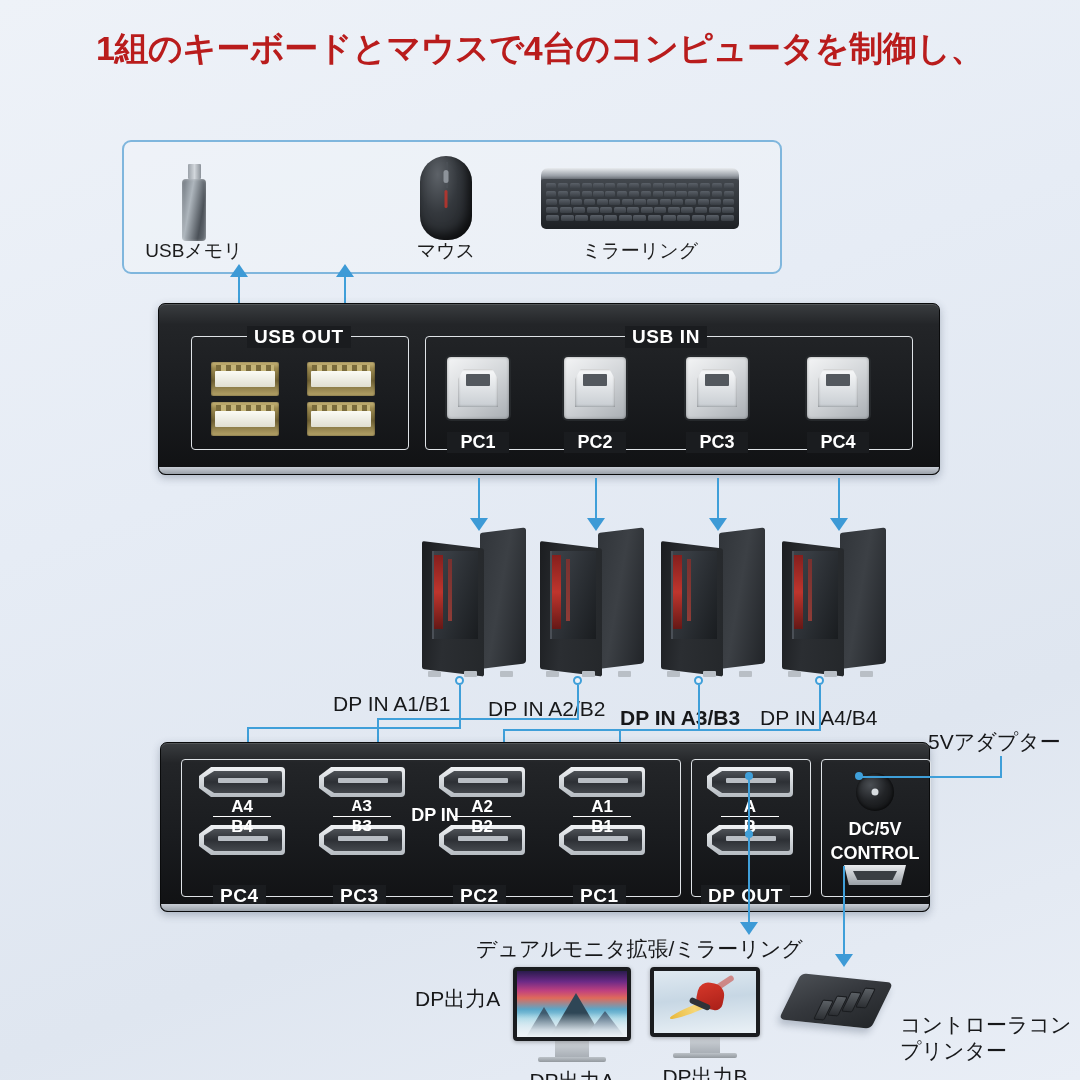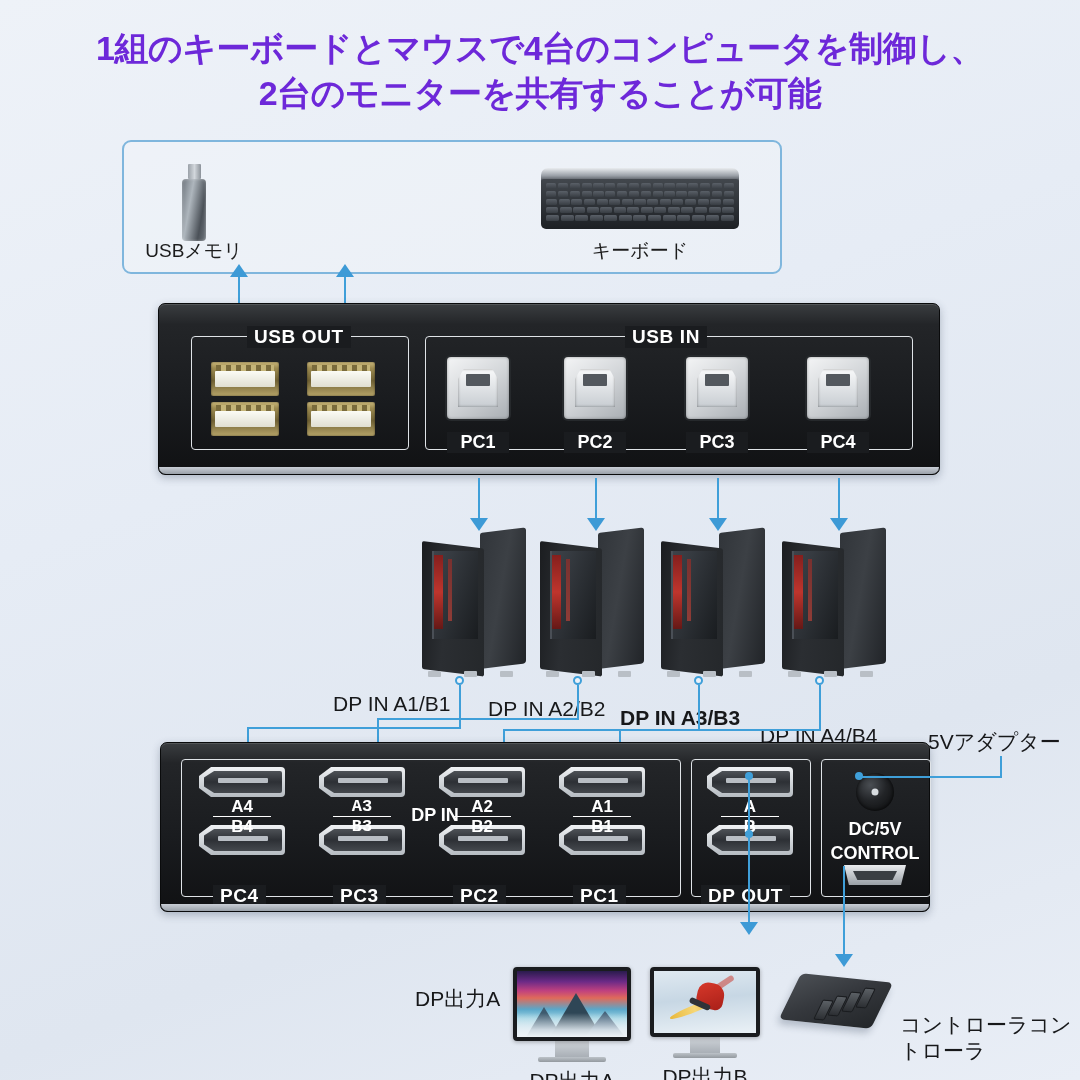--- a/index.html
+++ b/index.html
@@ -7,21 +7,21 @@
     width:1080px;height:1080px;overflow:hidden;
     font-family:"Liberation Sans","DejaVu Sans",sans-serif;
     background:linear-gradient(160deg,#eef2f8 0%,#e6ecf5 38%,#dfe6f0 72%,#e9eef6 100%);
   }
   #stage{position:relative;width:1080px;height:1080px;}
   .abs{position:absolute;}
 
   
   #title{
     position:absolute;left:0;top:26px;width:1080px;text-align:center;
-    color:#6d28d9;font-weight:bold;font-size:34px;line-height:1.32;
+    color:#b91c1c;font-weight:bold;font-size:34px;line-height:1.32;
     letter-spacing:-0.5px;
   }
   #title div{white-space:nowrap;}
 
   
   #periph-box{
     left:122px;top:140px;width:656px;height:130px;
     border:2px solid #7fb6dd;border-radius:9px;background:rgba(255,255,255,0.18);
   }
   .per-item{position:absolute;text-align:right;}
@@ -214,34 +214,41 @@
     transform:skew(-26deg,6deg);}
   .ctrl-cap{position:absolute;font-size:21px;color:#17181a;line-height:1.25;font-weight:500;}
 </style>
 </head>
 <body>
 
 <div id="stage">
 
   <div id="title">
     <div>1組のキーボードとマウスで4台のコンピュータを制御し、</div>
-    <div>2台のモニターを共有することが可能</div>
   </div>
 
   <div class="abs" id="periph-box">
 
     <div class="per-item" style="left:14px;top:8px;width:112px;height:118px;">
       <div class="usbstick" style="top:14px;">
         <div class="usb-tip"></div>
         <div class="usb-body"></div>
       </div>
       <span class="per-label">USBメモリ</span>
     </div>
 
 
+    <div class="per-item" style="left:260px;top:8px;width:124px;height:118px;">
+      <div class="mouse" style="top:6px;">
+        <div class="split"></div>
+          <div class="wheel"></div>
+          <div class="led"></div>
+      </div>
+      <span class="per-label">マウス</span>
+    </div>
 
     <div class="per-item" style="left:390px;top:8px;width:252px;height:118px;">
       <div class="keyboard" style="top:18px;">
         <div class="kb-bar"></div>
         <div class="kb-base">
           <div class="kb-row">
               <span></span>
               <span></span>
               <span></span>
               <span></span>
@@ -319,21 +326,21 @@
               <span></span>
               <span></span>
               <span></span>
               <span></span>
               <span></span>
               <span></span>
               <span></span>
             </div>
         </div>
       </div>
-      <span class="per-label">キーボード</span>
+      <span class="per-label">ミラーリング</span>
     </div>
   </div>
 
   <div class="vline" style="left:238px;top:276px;height:92px;"></div>
   <div class="arrow-up" style="left:230px;top:264px;"></div>
   <div class="vline" style="left:344px;top:276px;height:92px;"></div>
   <div class="arrow-up" style="left:336px;top:264px;"></div>
 
   <div class="abs panel" style="left:158px;top:303px;width:780px;height:170px;">
 
@@ -440,21 +447,21 @@
   </div>
 
   <div class="dot" style="left:455px;top:676px;"></div>
   <div class="dot" style="left:573px;top:676px;"></div>
   <div class="dot" style="left:694px;top:676px;"></div>
   <div class="dot" style="left:815px;top:676px;"></div>
 
   <div class="dplab" style="left:333px;top:692px;">DP IN A1/B1</div>
   <div class="dplab" style="left:488px;top:697px;">DP IN A2/B2</div>
   <div class="dplab" style="left:620px;top:706px;font-weight:bold;">DP IN A3/B3</div>
-  <div class="dplab" style="left:760px;top:706px;margin-top:18px;">DP IN A4/B4</div>
+  <div class="dplab" style="left:760px;top:706px;">DP IN A4/B4</div>
 
   <div class="vline" style="left:459px;top:685px;height:44px;"></div>
   <div class="hline" style="left:247px;top:727px;width:214px;"></div>
   <div class="vline" style="left:247px;top:727px;height:40px;"></div>
   <div class="arrow-down" style="left:239px;top:763px;"></div>
 
   <div class="vline" style="left:577px;top:685px;height:35px;"></div>
   <div class="hline" style="left:377px;top:718px;width:202px;"></div>
   <div class="vline" style="left:377px;top:718px;height:49px;"></div>
   <div class="arrow-down" style="left:369px;top:763px;"></div>
@@ -554,20 +561,21 @@
   <div class="dotf" style="left:855px;top:772px;"></div>
 
   <div class="dotf" style="left:745px;top:772px;"></div>
   <div class="dotf" style="left:745px;top:830px;"></div>
   <div class="vline" style="left:748px;top:776px;height:150px;"></div>
   <div class="arrow-down" style="left:740px;top:922px;"></div>
 
   <div class="vline" style="left:843px;top:866px;height:92px;"></div>
   <div class="arrow-down" style="left:835px;top:954px;"></div>
 
+  <div class="dplab" style="left:476px;top:935px;">デュアルモニタ拡張/ミラーリング</div>
   <div class="dplab" style="left:415px;top:985px;">DP出力A</div>
 
   <div class="monitor" style="left:513px;top:967px;width:118px;">
     <div class="mon-screen" style="height:66px;">
       <div class="artA">
         <div class="peak" style="left:8%;border-width:0 18px 30px 18px;border-color:transparent transparent #3d5a6e transparent;"></div>
         <div class="peak" style="left:30%;border-width:0 26px 44px 26px;border-color:transparent transparent #2e4656 transparent;"></div>
         <div class="peak" style="left:62%;border-width:0 20px 26px 20px;border-color:transparent transparent #45627a transparent;"></div>
         <div class="mist"></div>
       </div>
@@ -593,16 +601,16 @@
 
   <div class="ctrl" style="left:790px;top:978px;">
     <div class="ctrl-top"></div>
     <div class="ctrl-btn" style="left:28px;top:22px;"></div>
     <div class="ctrl-btn" style="left:42px;top:18px;"></div>
     <div class="ctrl-btn" style="left:56px;top:14px;"></div>
     <div class="ctrl-btn" style="left:70px;top:10px;"></div>
   </div>
   <div class="ctrl-cap" style="left:900px;top:1012px;">
     <div>コントローラコン</div>
-    <div>トローラ</div>
+    <div>プリンター</div>
   </div>
 
 </div>
 
 </body></html>

